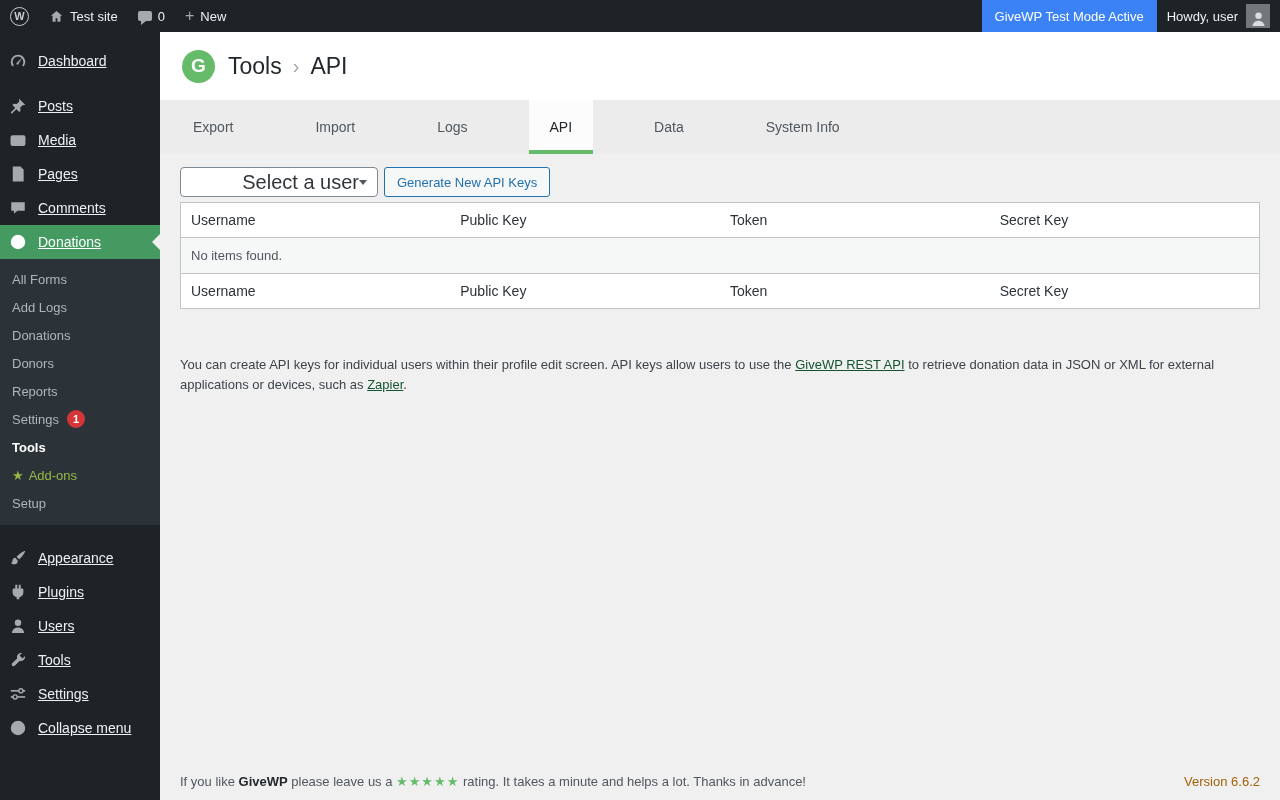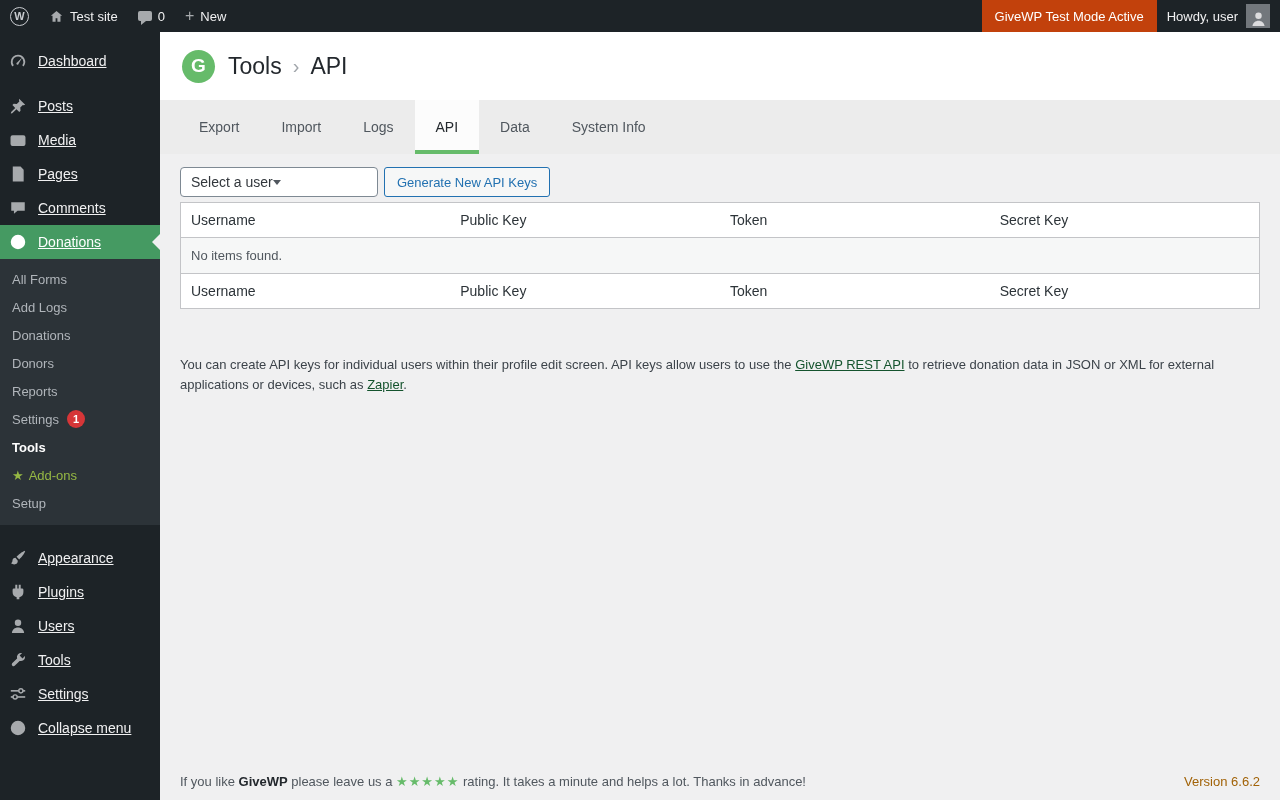--- a/index.html
+++ b/index.html
@@ -25,21 +25,21 @@
     display: flex; align-items: center; justify-content: center;
     font-size: 11px; font-weight: bold; color: #c9ccd0;
   }
   .ab-plus { font-size: 16px; color: #a7aaad; line-height: 1; }
   .ab-bubble { width: 14px; height: 10px; background: #a7aaad; border-radius: 2px; position: relative; }
   .ab-bubble::after {
     content: ""; position: absolute; bottom: -4px; left: 3px;
     border-top: 4px solid #a7aaad; border-right: 5px solid transparent;
   }
   .ab-spacer { flex: 1; }
-  .test-mode-badge { display: flex; align-items: center; padding: 0 13px; background: #c2410c; color: #fff; cursor: pointer; }
+  .test-mode-badge { display: flex; align-items: center; padding: 0 13px; background: #3b82f6; color: #fff; cursor: pointer; }
   .howdy { gap: 8px; }
   .avatar {
     width: 24px; height: 24px; background: #72777c; overflow: hidden;
     display: flex; align-items: flex-end; justify-content: center;
   }
   .avatar svg { width: 19px; height: 19px; fill: #dcdcde; }
 
   
   #sidebar {
     position: fixed; top: 32px; left: 0; bottom: 0; width: 160px;
@@ -73,30 +73,30 @@
   
   #main { position: absolute; left: 160px; top: 32px; width: 1120px; height: 768px; background: #f0f0f1; }
   .page-header { height: 68px; background: #fff; display: flex; align-items: center; gap: 13px; padding: 0 22px; }
   .give-logo {
     width: 33px; height: 33px; border-radius: 50%; background: #66bb6a; color: #fff;
     font-size: 19px; font-weight: bold; display: flex; align-items: center; justify-content: center;
   }
   .page-title { font-size: 23px; color: #23282d; display: flex; align-items: center; gap: 11px; font-weight: 400; }
   .page-title .sep { color: #a0a5aa; font-size: 20px; }
 
-  .tab-bar { height: 54px; background: #ececec; display: flex; align-items: stretch; padding-left: 18px; }
+  .tab-bar { height: 54px; background: #ececec; display: flex; align-items: stretch; padding-left: 12px; gap: 40px; }
   .tab { display: flex; align-items: center; padding: 0 21px; font-size: 14px; color: #50575e; cursor: pointer; }
   .tab.active { background: #fcfcfc; color: #23282d; box-shadow: inset 0 -4px 0 0 #66bb6a; }
 
   .content { position: relative; height: 646px; padding: 13px 20px 0; }
   .controls { display: flex; align-items: center; gap: 6px; }
   .user-select {
     width: 198px; height: 30px; background: #fff; border: 1px solid #7e8993; border-radius: 4px;
-    display: flex; align-items: center; justify-content: flex-start; padding: 0 10px;
-    font-size: 14px; color: #32373c; cursor: pointer;
+    display: flex; align-items: center; justify-content: flex-end; padding: 0 10px;
+    font-size: 20px; color: #32373c; cursor: pointer;
   }
   .select-caret { width: 0; height: 0; border-left: 4.5px solid transparent; border-right: 4.5px solid transparent; border-top: 5.5px solid #50575e; }
   .btn-secondary {
     height: 30px; padding: 0 12px; font-family: inherit; font-size: 13px;
     color: #2271b1; background: #f6f7f7; border: 1px solid #2271b1; border-radius: 3px; cursor: pointer;
   }
 
   table.api-keys { width: 100%; margin-top: 5px; border-collapse: collapse; background: #fff; border: 1px solid #c3c4c7; }
   .api-keys th { width: 25%; text-align: left; font-weight: 400; font-size: 14px; color: #2c3338; padding: 9px 10px; }
   .api-keys thead th { border-bottom: 1px solid #c3c4c7; }

